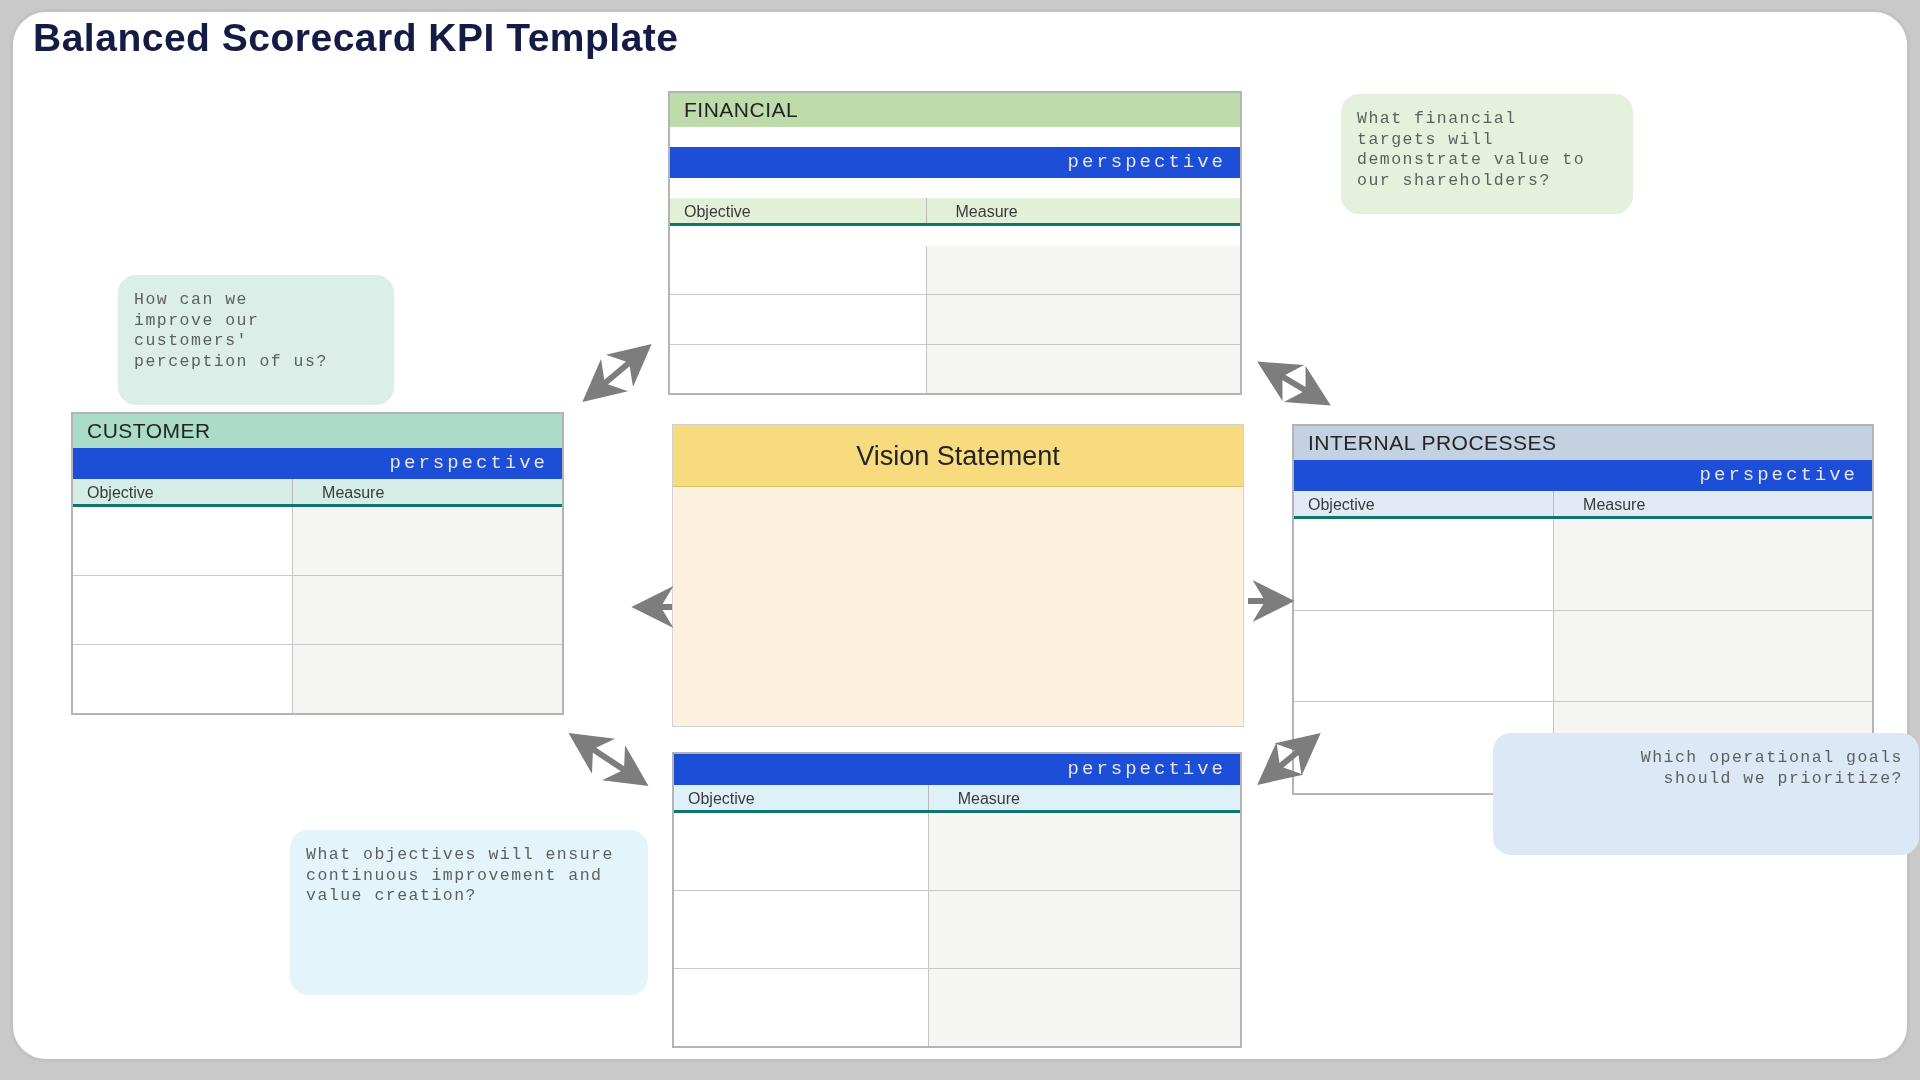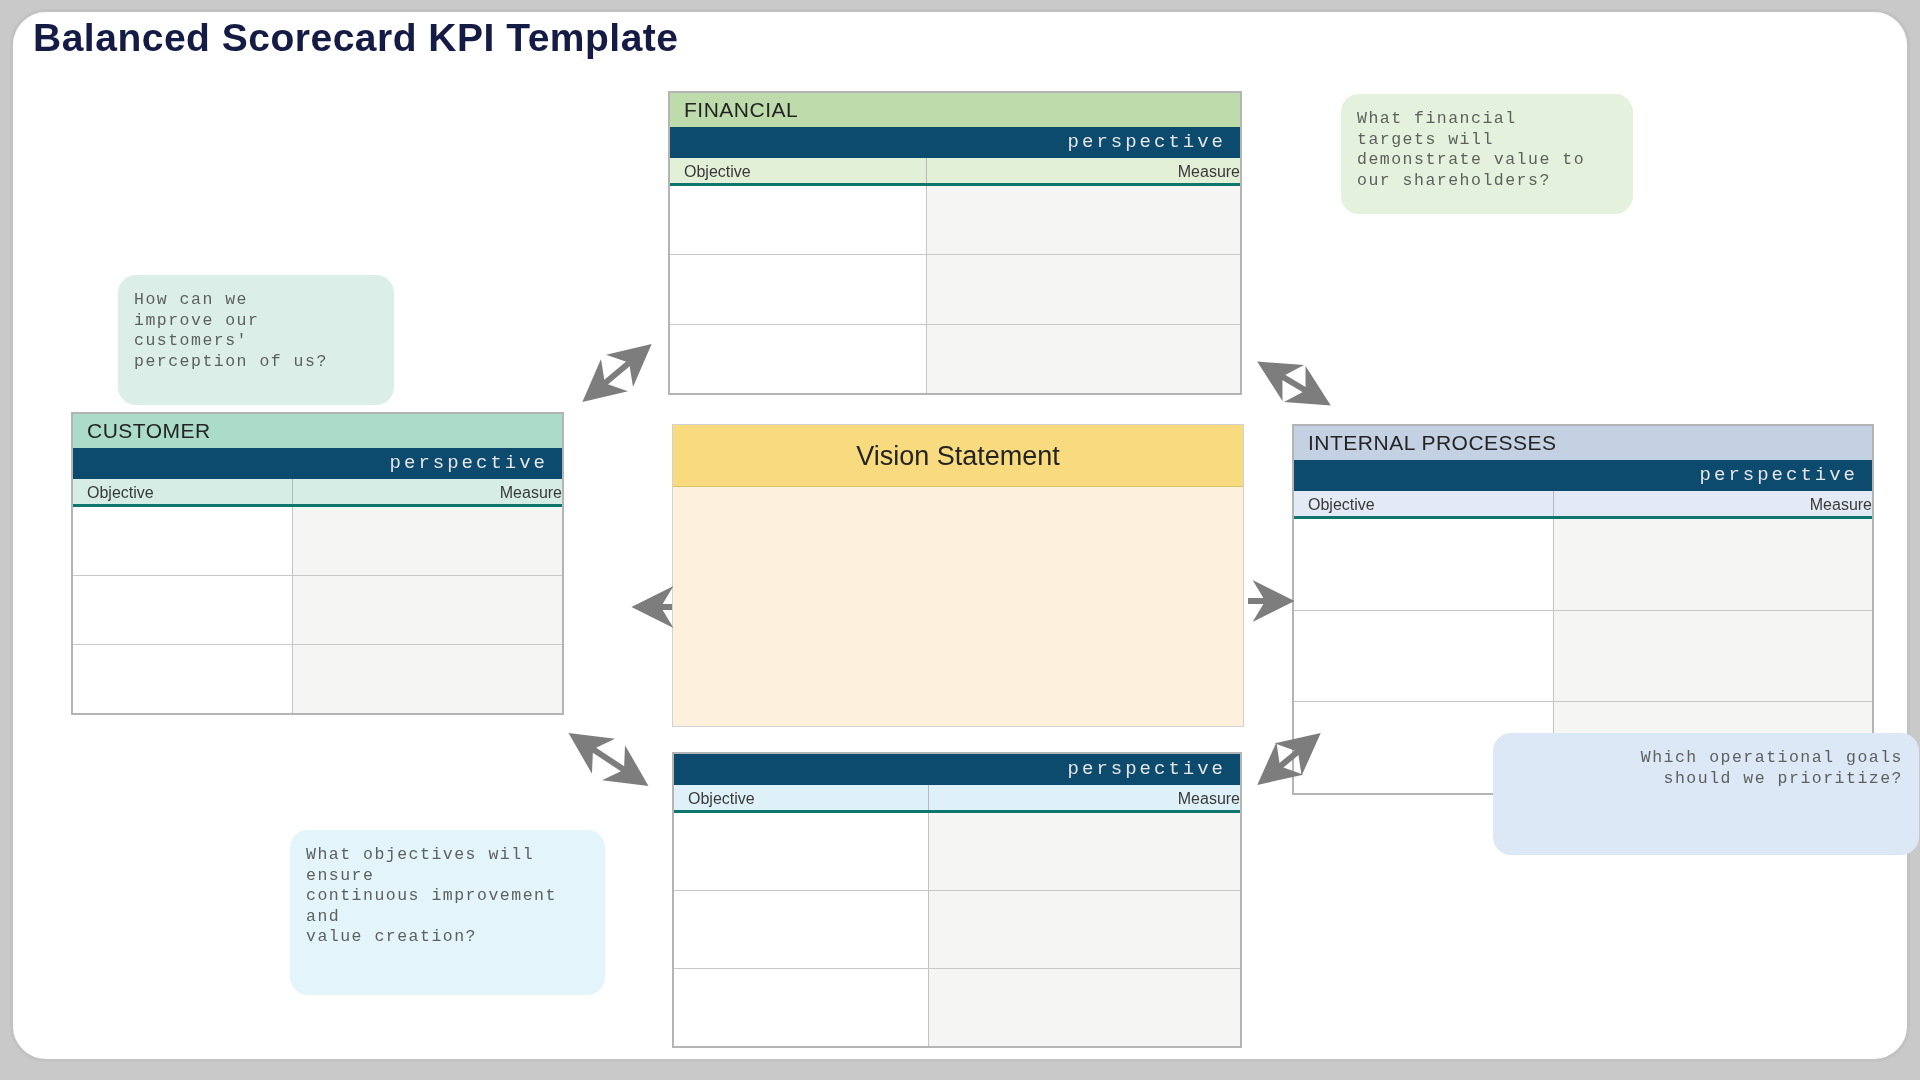--- a/index.html
+++ b/index.html
@@ -22,36 +22,36 @@
   
   .bsc-table {
     position:absolute; display:flex; flex-direction:column;
     border:2px solid #b4b4b4; background:#ffffff;
   }
   .bsc-title {
     height:34px; line-height:34px; padding-left:14px;
     font-size:21px; color:#242424; letter-spacing:0.5px;
   }
   .bsc-persp {
-    height:31px; line-height:31px; background:#0c4a6e;
+    height:31px; line-height:31px; background:#1d4ed8;
     text-align:right; padding-right:14px;
     font-family:"Liberation Mono", monospace; font-size:19px;
     letter-spacing:3px; color:#e6e6e6;
   }
   .bsc-cols { display:flex; height:28px; line-height:28px;
     font-size:16px; color:#3a3a3a; border-bottom:3px solid #0f766e; }
   .bsc-cols .c1 { width:45%; padding-left:14px; border-right:1px solid #b9b9b9; }
-  .bsc-cols .c2 { flex:1; padding-left:29px;text-align:right; }
+  .bsc-cols .c2 { flex:1; padding-left:29px; }
   .bsc-body { flex:1; display:flex; flex-direction:column; }
   .bsc-row { flex:1; display:flex; border-bottom:1px solid #c8c8c8; }
   .bsc-row:last-child { border-bottom:none; }
   .bsc-row .c1 { width:45%; background:#ffffff; border-right:1px solid #c4c4c4; }
   .bsc-row .c2 { flex:1; background:#f5f5f4; }
 
-  .t-financial  { left:668px;  top:91px;  width:574px; height:304px; }
+  .t-financial  { left:668px;  top:91px;  width:574px; height:304px;gap:20px; }
   .t-financial .bsc-title { background:#bedcab; }
   .t-financial .bsc-cols  { background:#e3f0d8; }
 
   .t-customer   { left:71px;   top:412px; width:493px; height:303px; }
   .t-customer .bsc-title { background:#abdcca; }
   .t-customer .bsc-cols  { background:#d6ede5; }
 
   .t-internal   { left:1292px; top:424px; width:582px; height:371px; }
   .t-internal .bsc-title { background:#c4d1e3; }
   .t-internal .bsc-cols  { background:#e3eaf5; }
@@ -74,21 +74,21 @@
 
   
   .note {
     position:absolute; border-radius:18px;
     font-family:"Liberation Mono", monospace;
     font-size:16.5px; line-height:20.5px; letter-spacing:1.5px;
     color:#5d615e; padding:15px 16px; white-space:pre-line;margin-left:45px;
   }
   .n-financial  { left:1296px; top:94px;  width:292px; height:120px; background:#e4f1dc; }
   .n-customer   { left:73px;   top:275px; width:276px; height:130px; background:#dceee8; }
-  .n-innovation { left:245px;  top:830px; width:315px; height:165px; background:#e3f4fb; }
+  .n-innovation { left:245px;  top:830px; width:358px; height:165px; background:#e3f4fb; }
   .n-internal   { left:1448px; top:733px; width:426px; height:122px; background:#dde8f7; text-align:right; }
 
   .arrow-layer { position:absolute; left:0; top:0; width:1920px; height:1080px; pointer-events:none; }
 </style>
 </head>
 <body>
 
 <div class="card"></div>
 
 <div class="page-title">Balanced Scorecard KPI Template</div>

